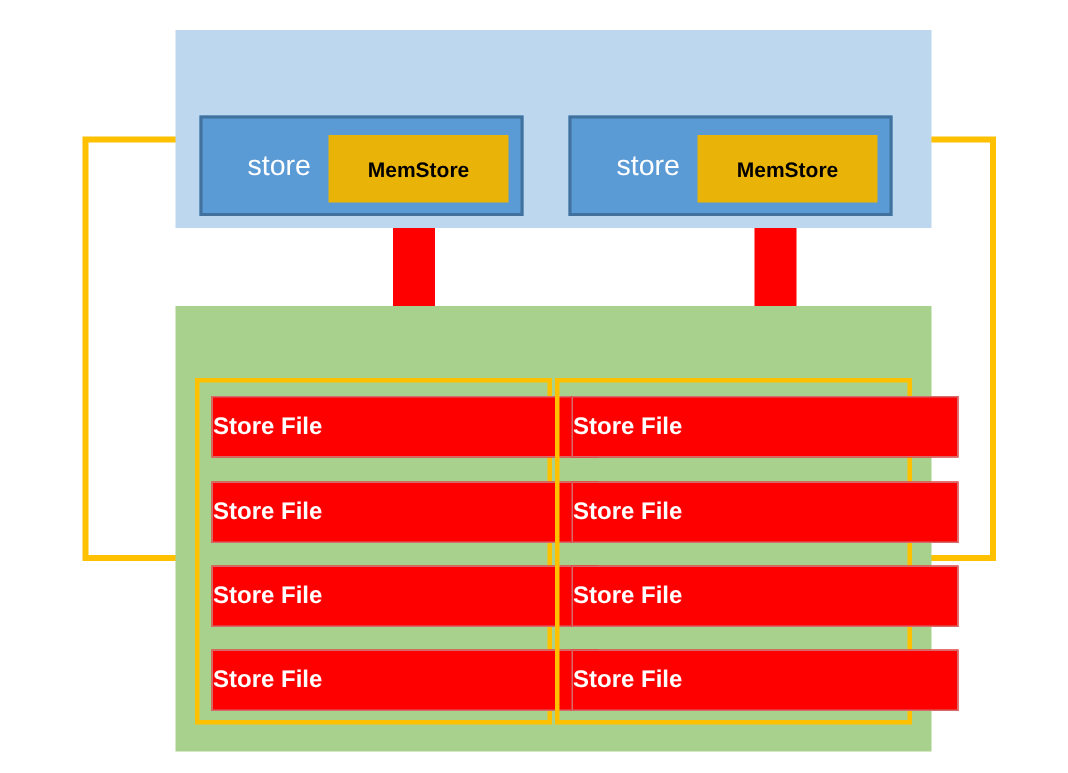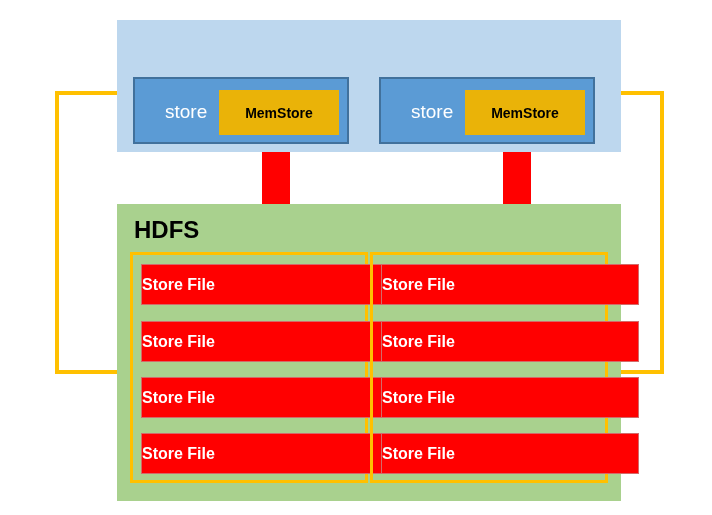--- a/index.html
+++ b/index.html
@@ -177,21 +177,20 @@
 
     <div class="store-box" id="store-box-1">
       <div class="store-label">store</div>
       <div class="memstore-box">
         <span class="memstore-label">MemStore</span>
       </div>
     </div>
   </div>
 
   <div id="hdfs-container">
-    <div id="hdfs-title">HDFS</div>
 
     <div class="storefile-group" id="storefile-group-0">
       <div class="storefile-box sf-0">
         <span class="storefile-label">Store File</span>
       </div>
       <div class="storefile-box sf-1">
         <span class="storefile-label">Store File</span>
       </div>
       <div class="storefile-box sf-2">
         <span class="storefile-label">Store File</span>

